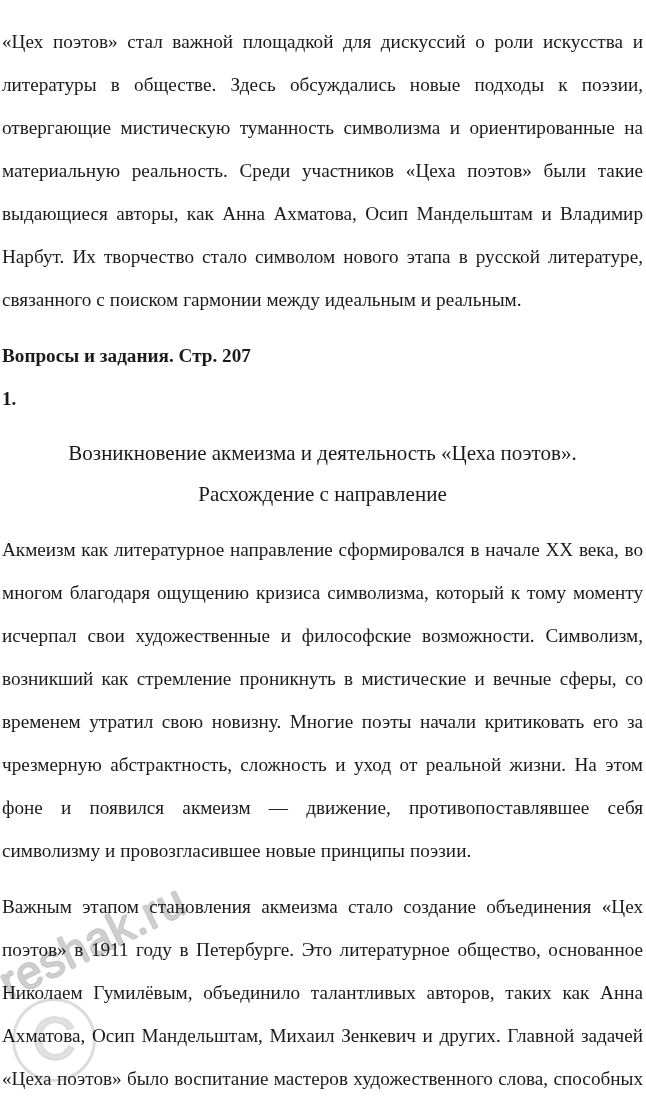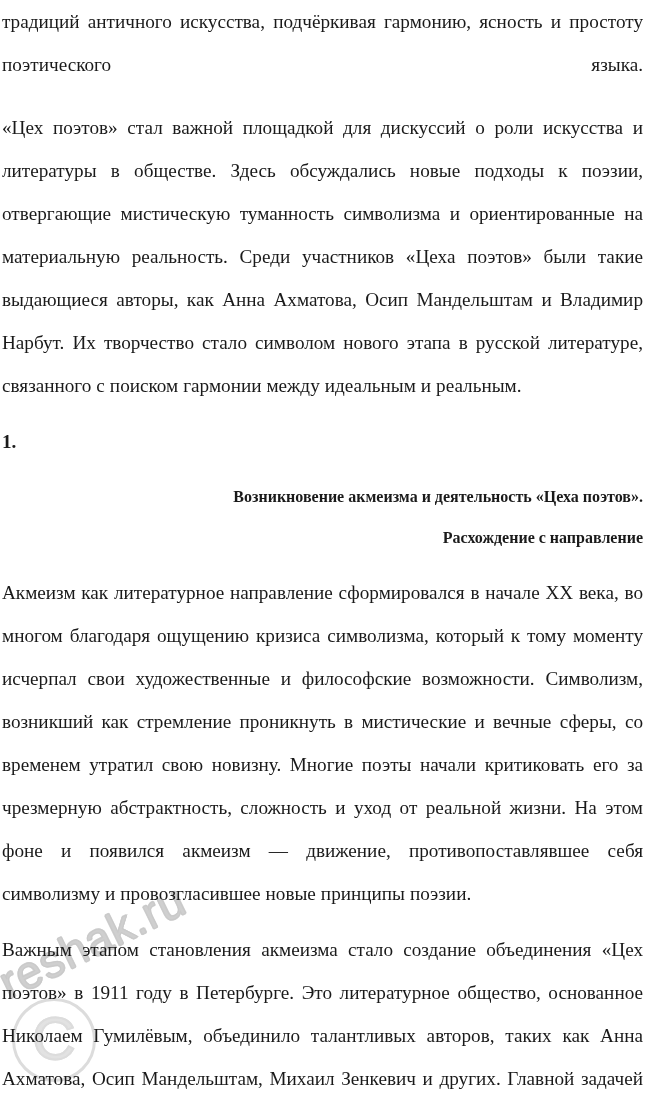--- a/index.html
+++ b/index.html
@@ -116,52 +116,52 @@
     margin: 0;
     padding: 0;
     font-size: 19.2px;
     line-height: 43px;
     font-weight: bold;
   }
 
   h3.centered-title {
     margin: 0;
     padding: 0;
-    font-size: 16px;
+    font-size: 21px;
     line-height: 41px;
-    font-weight: bold;
-    text-align: right;
+    font-weight: normal;
+    text-align: center;
   }
   h3.centered-title .title-line {
     display: block;
   }
 
   .gap-sm { height: 13px; }
   .gap-md { height: 20px; }
 </style>
 </head>
 <body>
 
 <div id="page">
 
   <div id="watermark">
     <div class="wm-text">reshak.ru</div>
     <div class="wm-copy"></div>
   </div>
 
   <div id="content">
 
-    <p class="para last-justified">традиций античного искусства, подчёркивая гармонию, ясность и простоту поэтического языка.</p>
 
     <div class="gap-md"></div>
 
     <p class="para">«Цех поэтов» стал важной площадкой для дискуссий о роли искусства и литературы в обществе. Здесь обсуждались новые подходы к поэзии, отвергающие мистическую туманность символизма и ориентированные на материальную реальность. Среди участников «Цеха поэтов» были такие выдающиеся авторы, как Анна Ахматова, Осип Мандельштам и Владимир Нарбут. Их творчество стало символом нового этапа в русской литературе, связанного с поиском гармонии между идеальным и реальным.</p>
 
     <div class="gap-sm"></div>
 
+    <h2 class="section-heading">Вопросы и задания. Стр. 207</h2>
 
     <div class="numbered">1.</div>
 
     <div class="gap-sm"></div>
 
     <h3 class="centered-title">
       <span class="title-line">Возникновение акмеизма и деятельность «Цеха поэтов».</span>
       <span class="title-line">Расхождение с направление</span>
     </h3>
 

